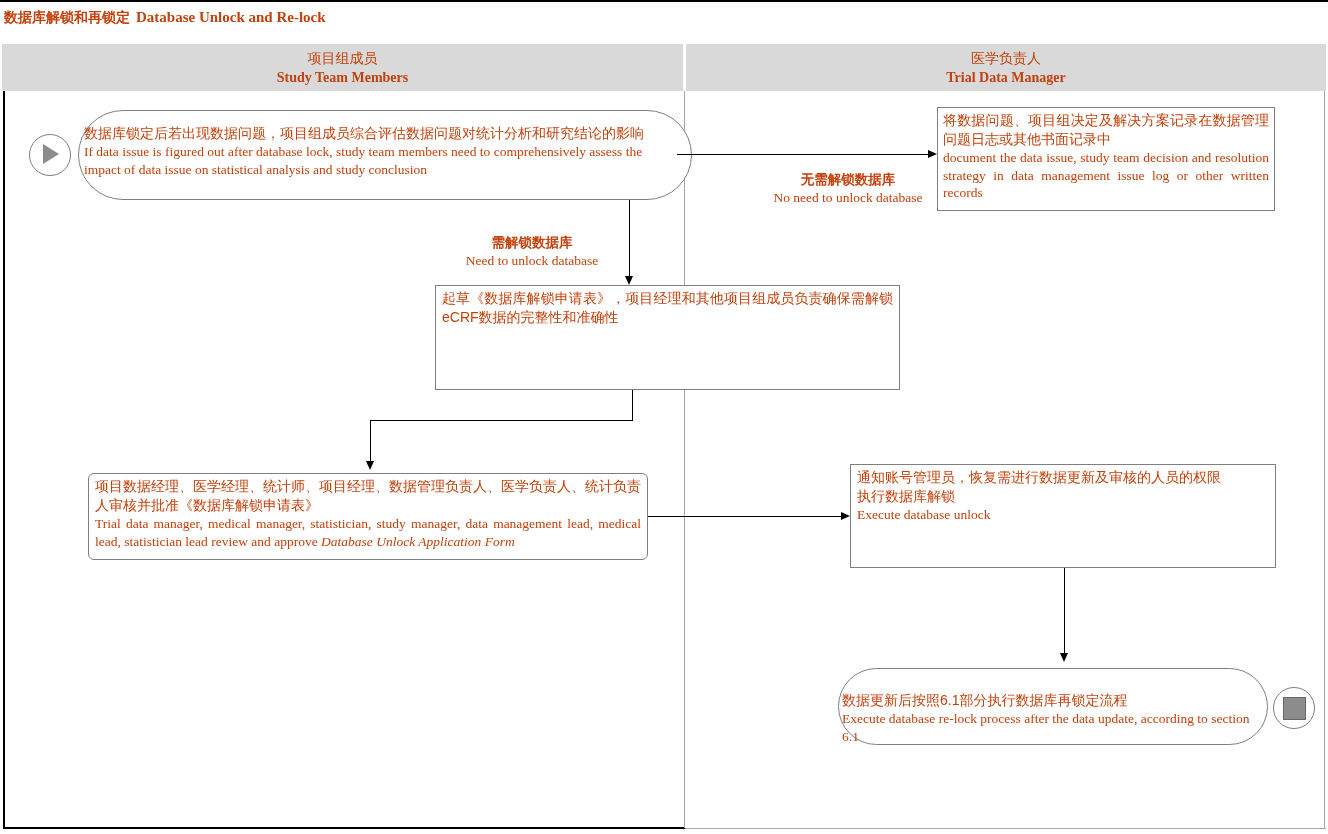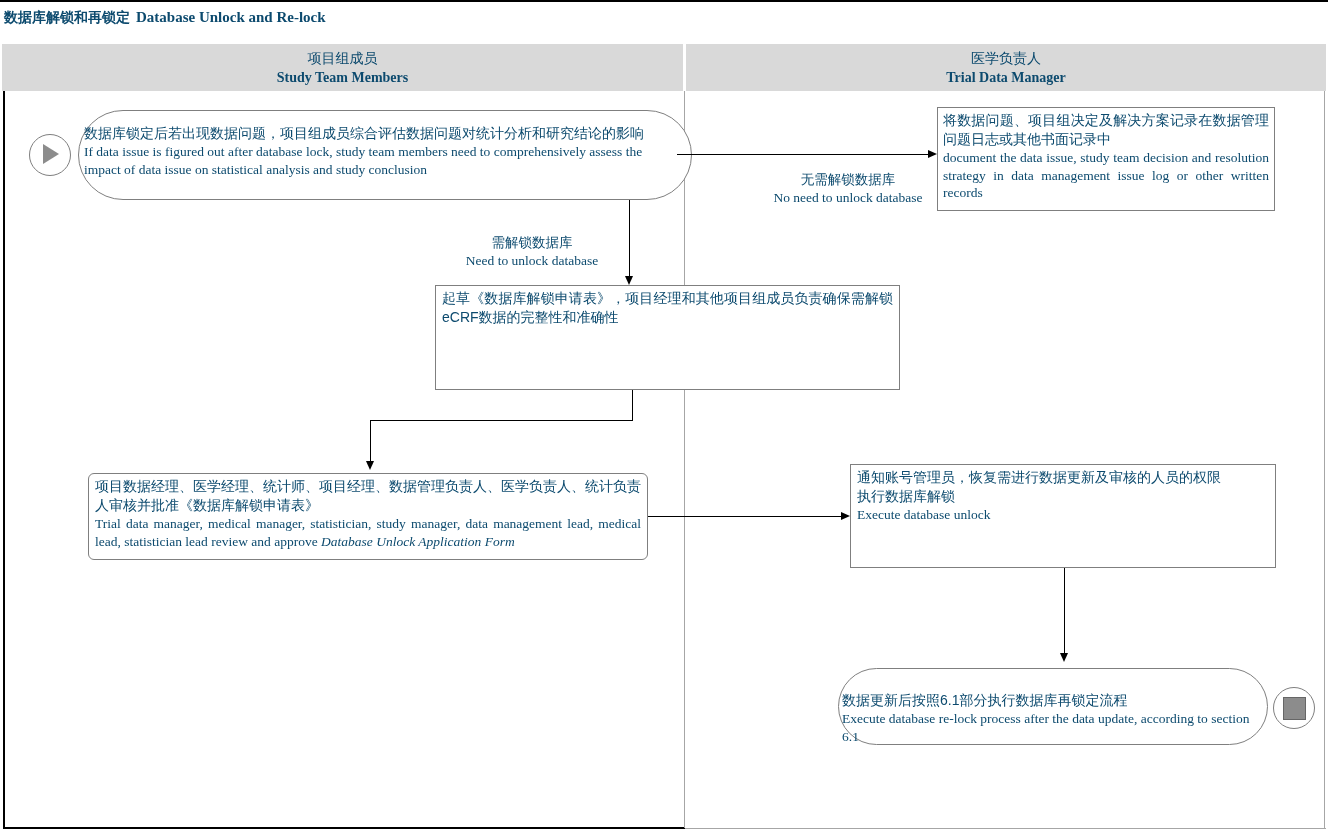--- a/index.html
+++ b/index.html
@@ -1,17 +1,17 @@
 <!DOCTYPE html>
 <html><head>
 <meta charset="utf-8">
 <style>
   html,body{margin:0;padding:0;background:#fff;}
   #page{position:relative;width:1328px;height:834px;background:#fff;overflow:hidden;
-        font-family:"Liberation Sans","DejaVu Sans",sans-serif;color:#0c4a6e;}
+        font-family:"Liberation Sans","DejaVu Sans",sans-serif;color:#c2410c;}
   .zh{font-family:"Liberation Sans","DejaVu Sans",sans-serif;font-size:14px;line-height:19px;}
   .en{font-family:"Liberation Serif","DejaVu Serif",serif;font-size:13.5px;line-height:17.5px;}
   .just{text-align:justify;}
   
   #title{position:absolute;left:4px;top:8px;font-weight:bold;font-size:15px;white-space:nowrap;}
   #title .en{font-size:15px;font-weight:bold;margin-left:6px;}
   
   .lane-head{position:absolute;top:44px;height:47px;background:#d9d9d9;text-align:center;padding-top:4px;box-sizing:border-box;}
   .lane-head .zh{font-weight:normal;display:block;font-size:14px;line-height:20px;}
   .lane-head .en{font-weight:bold;display:block;font-size:14px;line-height:19px;}
@@ -19,21 +19,21 @@
   .frame-line{position:absolute;}
   
   .node{position:absolute;background:#fff;border:1px solid #7f7f7f;box-sizing:border-box;}
   .stadium{border-radius:46px;}
   
   .hline{position:absolute;border-top:1.5px solid #000;height:0;}
   .vline{position:absolute;border-left:1.5px solid #000;width:0;}
   .ah-right{position:absolute;width:0;height:0;border-top:4.5px solid transparent;border-bottom:4.5px solid transparent;border-left:9.5px solid #000;}
   .ah-down{position:absolute;width:0;height:0;border-left:4.5px solid transparent;border-right:4.5px solid transparent;border-top:9.5px solid #000;}
   .edge-label{position:absolute;text-align:center;}
-  .edge-label .zh{display:block;font-size:13.5px;line-height:18px;}
+  .edge-label .zh{display:block;font-size:13.5px;line-height:18px;font-weight:bold;}
   .edge-label .en{display:block;font-size:13.5px;line-height:18px;}
   
   .term-circle{position:absolute;width:42px;height:42px;border:1.5px solid #7f7f7f;border-radius:50%;background:#fff;box-sizing:border-box;z-index:5;}
   .play-tri{position:absolute;left:13px;top:9px;width:0;height:0;border-top:10px solid transparent;border-bottom:10px solid transparent;border-left:16px solid #8c8c8c;}
   .stop-sq{position:absolute;left:9px;top:9px;width:21px;height:21px;background:#8c8c8c;border:1px solid #666;}
   i{font-style:italic;}
 </style>
 </head>
 <body>
 

